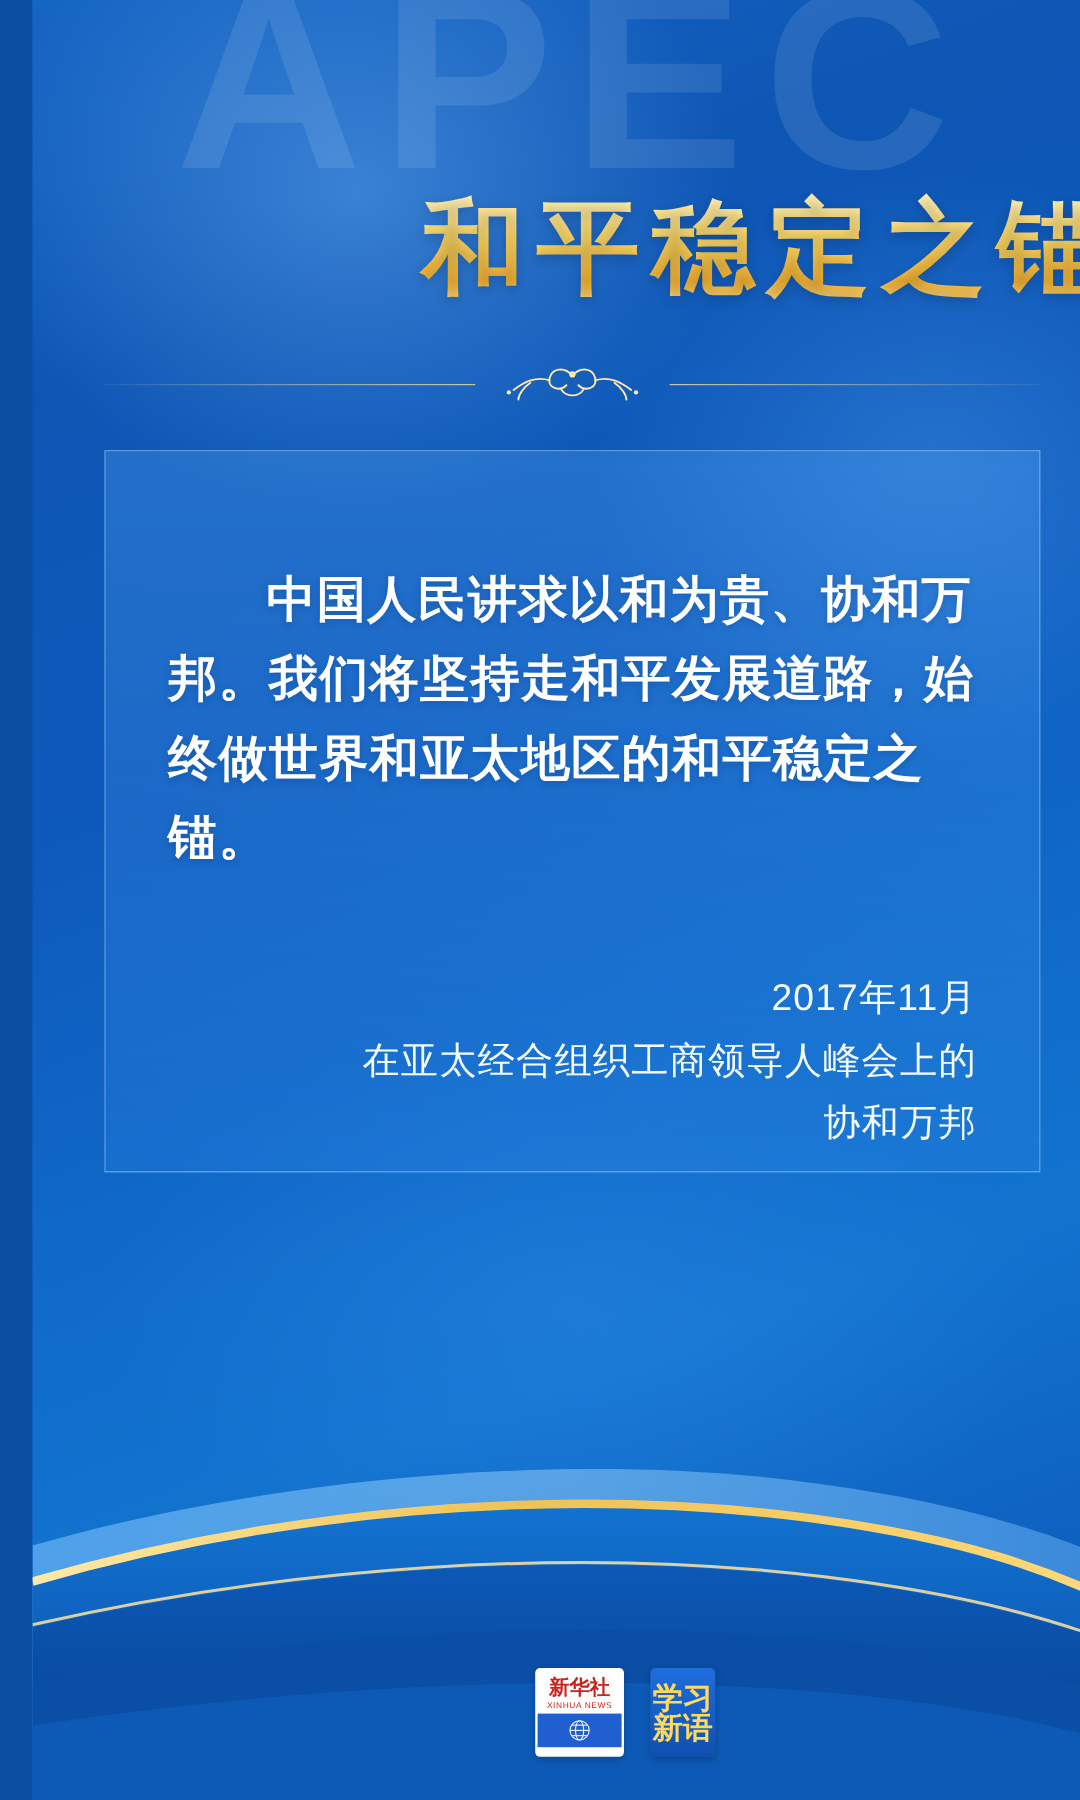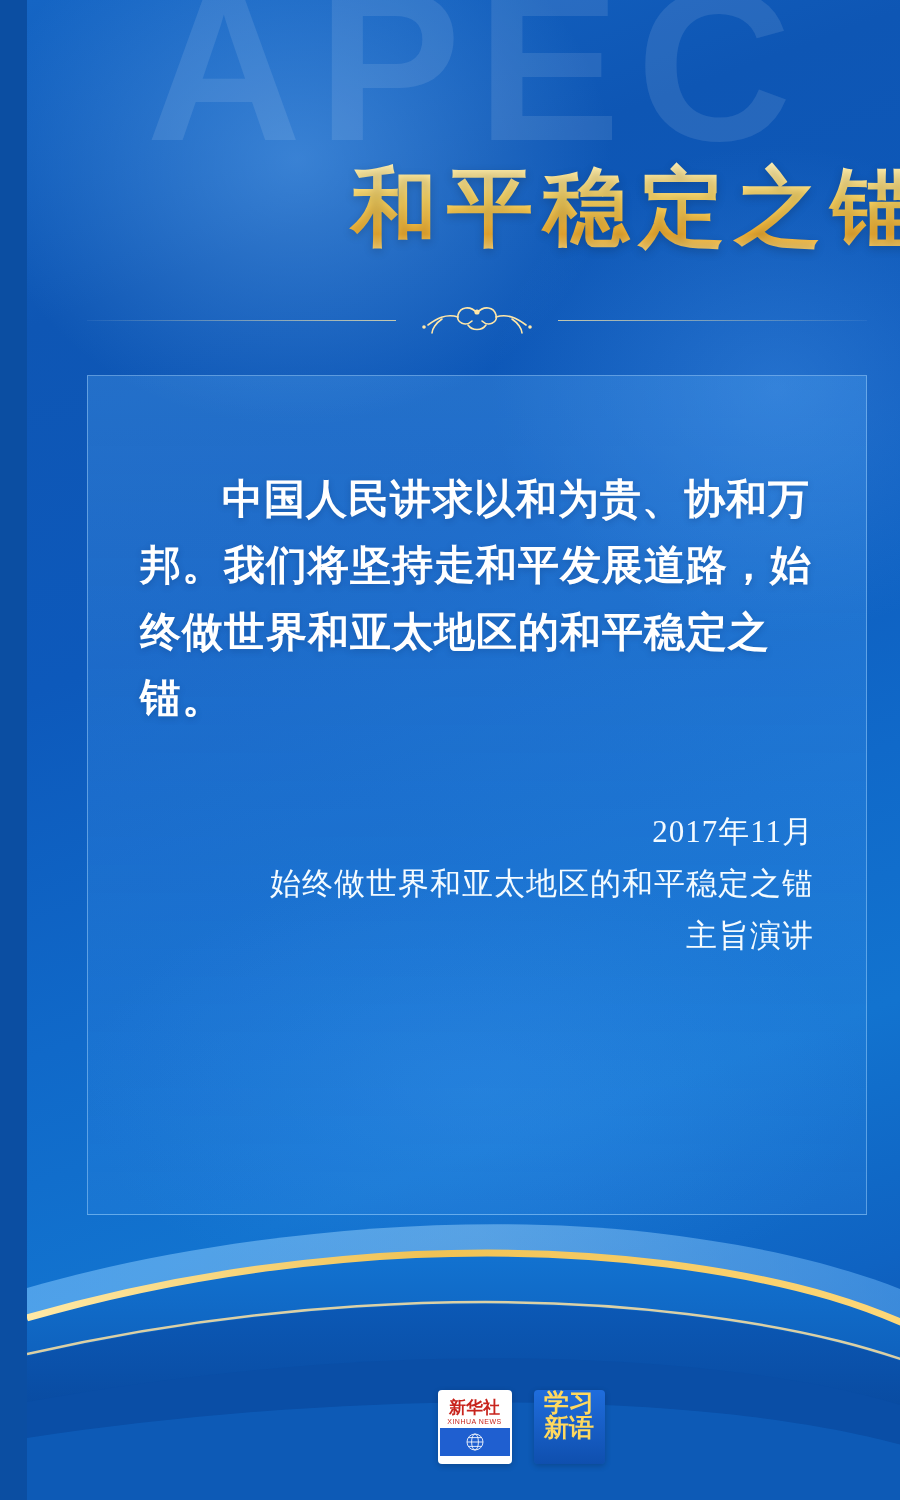--- a/index.html
+++ b/index.html
@@ -103,21 +103,21 @@
     width: 150px;
     height: 34px;
     margin: 0 6px;
   }
   
   .card {
     position: absolute;
     left: 60px;
     top: 375px;
     width: 780px;
-    height: 840px;
+    height: 602px;
     background: linear-gradient(180deg, rgba(96,180,255,0.26) 0%, rgba(80,165,250,0.20) 50%, rgba(70,155,245,0.14) 100%);
     border: 1px solid rgba(175,220,255,0.45);
     box-sizing: border-box;
   }
   .quote {
     position: absolute;
     left: 52px;
     top: 90px;
     width: 676px;
     font-family: "DejaVu Serif", serif;
@@ -128,21 +128,21 @@
     text-indent: 82px;
     letter-spacing: 1px;
     text-shadow: 0 2px 6px rgba(0,40,90,0.25);
   }
   .attribution {
     position: absolute;
     right: 52px;
     top: 430px;
     width: 676px;
     text-align: right;
-    font-family: Liberation Serif, serif;
+    font-family: Liberation Sans, sans-serif;
     font-size: 31px;
     line-height: 1.68;
     color: #f4fbff;
     letter-spacing: 1px;
   }
   
   .waves { position: absolute; left: 0; bottom: 0; width: 900px; height: 330px; }
   
   .footer {
     position: absolute;
@@ -185,25 +185,26 @@
   .logo-xinhua .globe {
     margin-top: 3px;
     width: 70px;
     height: 28px;
     background: #1f5fd0;
     display: flex;
     align-items: center;
     justify-content: center;
   }
   .logo-xue {
-    width: 71px;
+    width: 54px;
     height: 74px;
     background: linear-gradient(180deg, #1f6ddd, #0f4fae);
     border-radius: 4px;
     display: flex;
+    align-items: center;
     justify-content: center;
     box-shadow: 0 2px 6px rgba(0,0,0,0.2);
     position: relative;
   }
   .logo-xue .txt {
     color: #ffd95e;
     font-size: 25px;
     font-weight: bold;
     line-height: 1.0;
     text-align: center;
@@ -241,22 +242,22 @@
       <circle cx="22" cy="24" r="1.8" fill="#ffe7a8"></circle>
       <circle cx="128" cy="24" r="1.8" fill="#ffe7a8"></circle>
     </svg>
     <div class="line right"></div>
   </div>
 
   <div class="card">
     <div class="quote">中国人民讲求以和为贵、协和万邦。我们将坚持走和平发展道路，始终做世界和亚太地区的和平稳定之锚。</div>
     <div class="attribution">
       <div>2017年11月</div>
-      <div>始终做世界和亚太地区的和平稳定之锚</div>
-      <div>主旨演讲</div>
+      <div>在亚太经合组织工商领导人峰会上的</div>
+      <div>协和万邦</div>
     </div>
   </div>
 
   <svg class="waves" viewBox="0 0 900 330" preserveAspectRatio="none">
     <defs>
       <linearGradient id="gWaveLight" x1="0" y1="0" x2="1" y2="0">
         <stop offset="0" stop-color="#7fc6ff" stop-opacity="0.55"></stop>
         <stop offset="0.5" stop-color="#a8dcff" stop-opacity="0.45"></stop>
         <stop offset="1" stop-color="#66b4f8" stop-opacity="0.5"></stop>
       </linearGradient>

